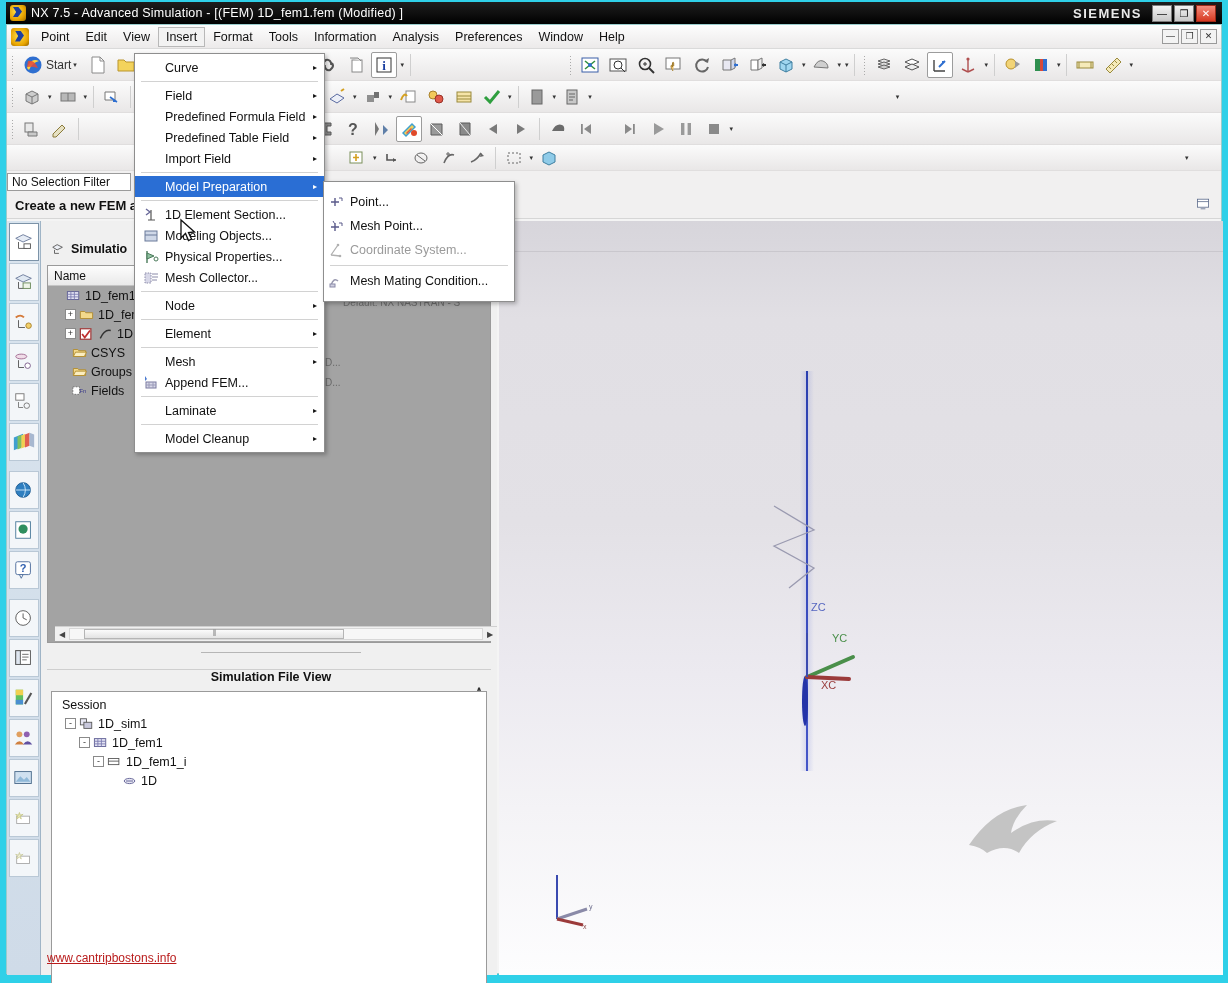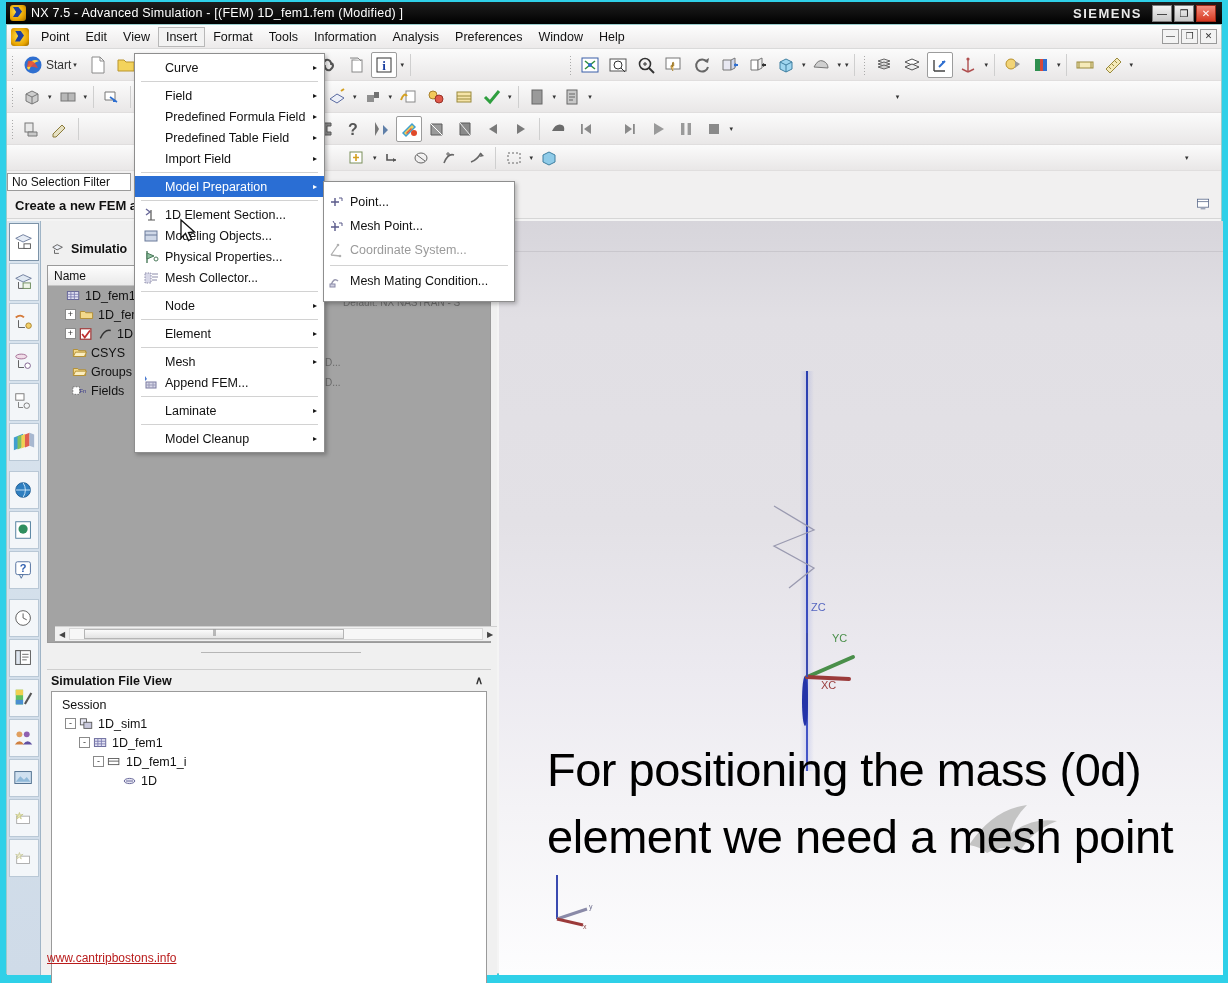--- a/index.html
+++ b/index.html
@@ -186,20 +186,21 @@
   }
   .splitter::before{
     content:""; position:absolute; left:0; top:3px; width:100%; height:1px; background:#b6b6b6;
   }
 
   .sfv-header {
     position: absolute; left: 6px; top: 448px; width: 444px; height: 22px;
     background: #f0f0f0; display: flex; align-items: center;
     font-size: 12.5px; font-weight: bold; color: #111;
     border-top: 1px solid #cfcfcf;
+    flex-direction: column;
   }
   .sfv-header span.lbl { padding-left: 4px; }
   .chev { margin-left: auto; padding-right: 8px; font-size: 11px; color: #333; }
   .sfv-box {
     position: absolute; left: 10px; top: 470px; width: 436px; height: 316px;
     background: #fff; border: 1px solid #9a9a9a;
   }
   .watermark-link {
     position: absolute; left: 40px; top: 926px; font-size: 12px;
     color: #b91c1c; text-decoration: underline; white-space: nowrap;
@@ -1099,21 +1100,20 @@
         <path d="M14 50 L44 40" stroke="#8a8aa8" stroke-width="3"></path>
         <path d="M14 50 L40 56" stroke="#9b3a3a" stroke-width="3"></path>
         <text x="46" y="40" font-size="7" fill="#6a6a8a" font-family="Liberation Sans,sans-serif">y</text>
         <text x="40" y="60" font-size="7" fill="#8a4a4a" font-family="Liberation Sans,sans-serif">x</text>
       </svg>
 
       <svg class="fontys-bird" viewBox="0 0 120 90">
         <path d="M16 52 Q40 16 74 12 Q60 26 58 40 Q80 24 104 28 Q78 38 66 60 Q52 50 34 60 Q28 54 16 52 Z" fill="#c4c4c4"></path>
       </svg>
 
-      <div class="overlay-text">For positioning the mass (0d) element we need a mesh point</div>
     </div>
 
     <div class="ghost" style="left:336px; top:272px;">Default: NX NASTRAN - S</div>
     <div class="ghost" style="left:318px; top:332px;">D...</div>
     <div class="ghost" style="left:318px; top:352px;">D...</div>
 
     <div class="dropdown" style="left:127px; top:28px;">
 
       <div class="dd-item">
         <span class="dd-gap"></span>

